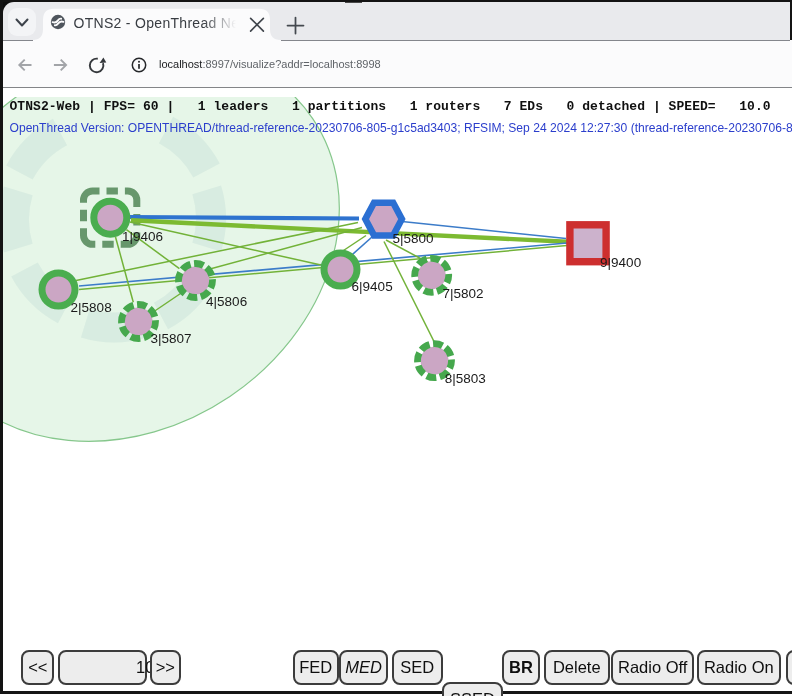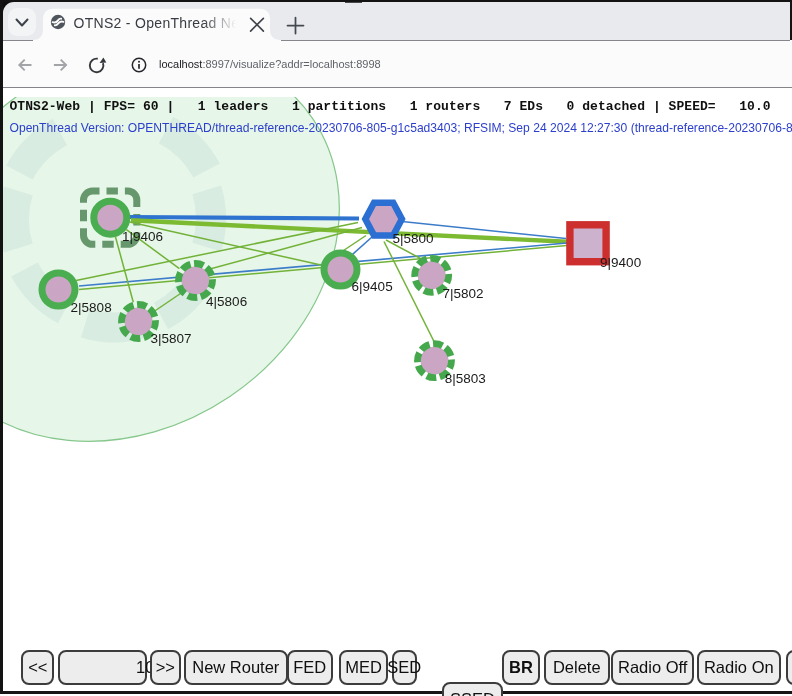--- a/index.html
+++ b/index.html
@@ -133,23 +133,22 @@
 
   <style>
     .btn { position:absolute; top:649.5px; height:35px; background:#ededed; border:2.2px solid #3c3c3c; border-radius:8px;
            font-size:16.5px; color:#0f0f0f; display:flex; align-items:center; justify-content:center; white-space:nowrap; }
   </style>
   <div class="btn" style="left:21.4px; width:32.8px;">&lt;&lt;</div>
   <div class="btn" style="left:58.3px; width:88.7px; justify-content:flex-start; padding-left:8.5px;gap:30px;">
     <span style="display:inline-block; width:4.8px; height:16px; background:#4e90f2; margin-right:2.8px;"></span>
     <span style="display:inline-block; width:4.8px; height:16px; background:#4e90f2; margin-right:4.5px;"></span>10X</div>
   <div class="btn" style="left:149.6px; width:31.5px;">&gt;&gt;</div>
-  <div class="btn" style="left:183.7px; width:104.2px;">New Router</div>
-  <div class="btn" style="left:287px; width:45.5px;">FED</div>
-  <div class="btn" style="left:339.2px; width:49px;">MED</div>
-  <div class="btn" style="left:391.6px; width:25px;">SED</div>
+  <div class="btn" style="left:293px; width:45.5px;">FED</div>
+  <div class="btn" style="left:339.2px; width:49px;font-style:italic;">MED</div>
+  <div class="btn" style="left:391.6px; width:51px;">SED</div>
   <div class="btn" style="left:442px; width:61px;margin-top:32px;">SSED</div>
   <div class="btn" style="left:502.3px; width:37.3px;font-weight:bold;">BR</div>
   <div class="btn" style="left:543.9px; width:65.7px;">Delete</div>
   <div class="btn" style="left:610.9px; width:83.6px;">Radio Off</div>
   <div class="btn" style="left:697px; width:83.6px;">Radio On</div>
   <div class="btn" style="left:785.5px; width:40px;">Ra</div>
 </div>
 
 </body></html>

